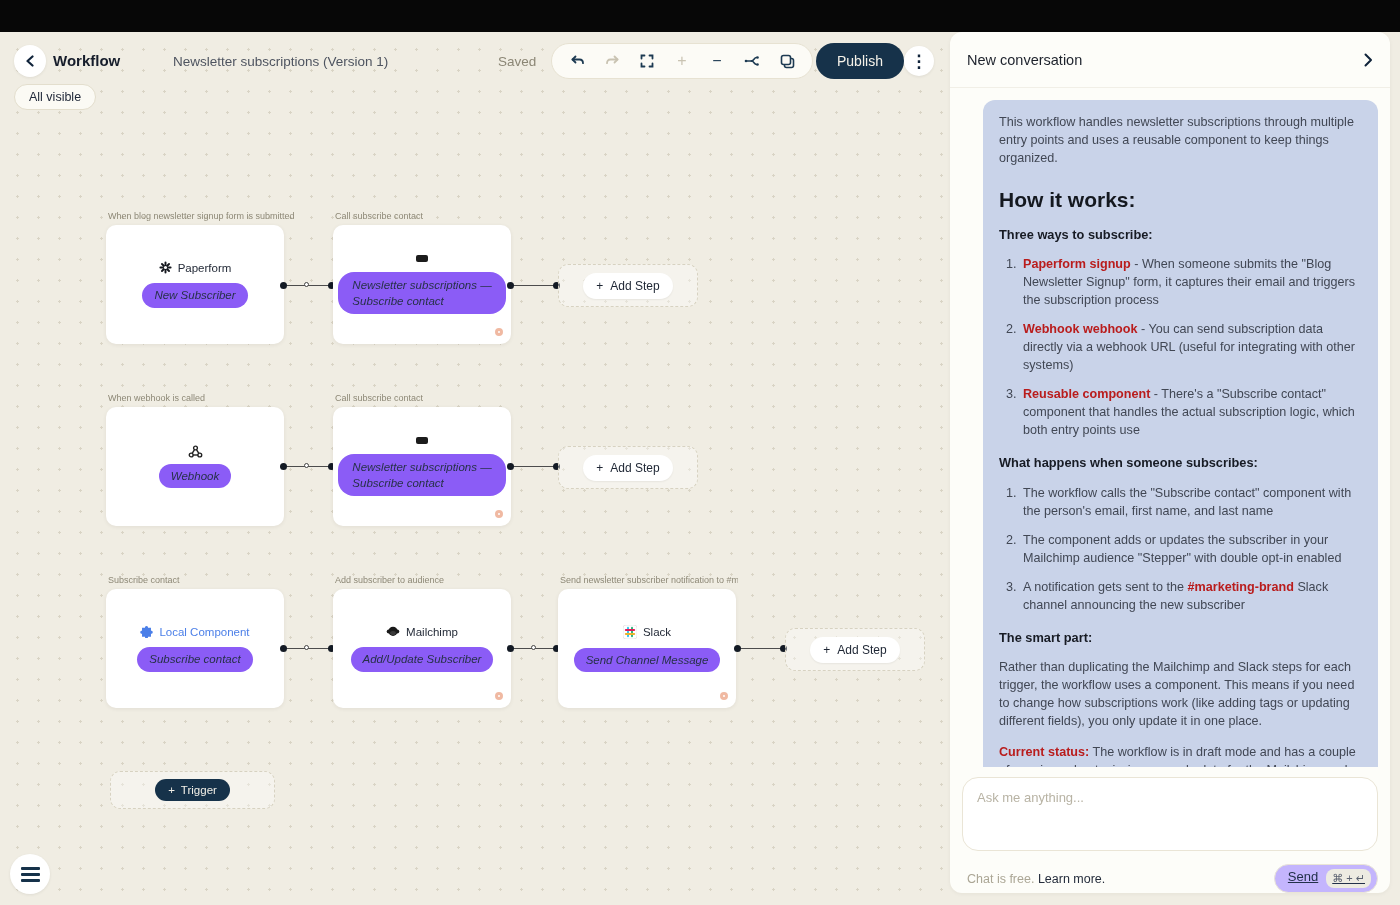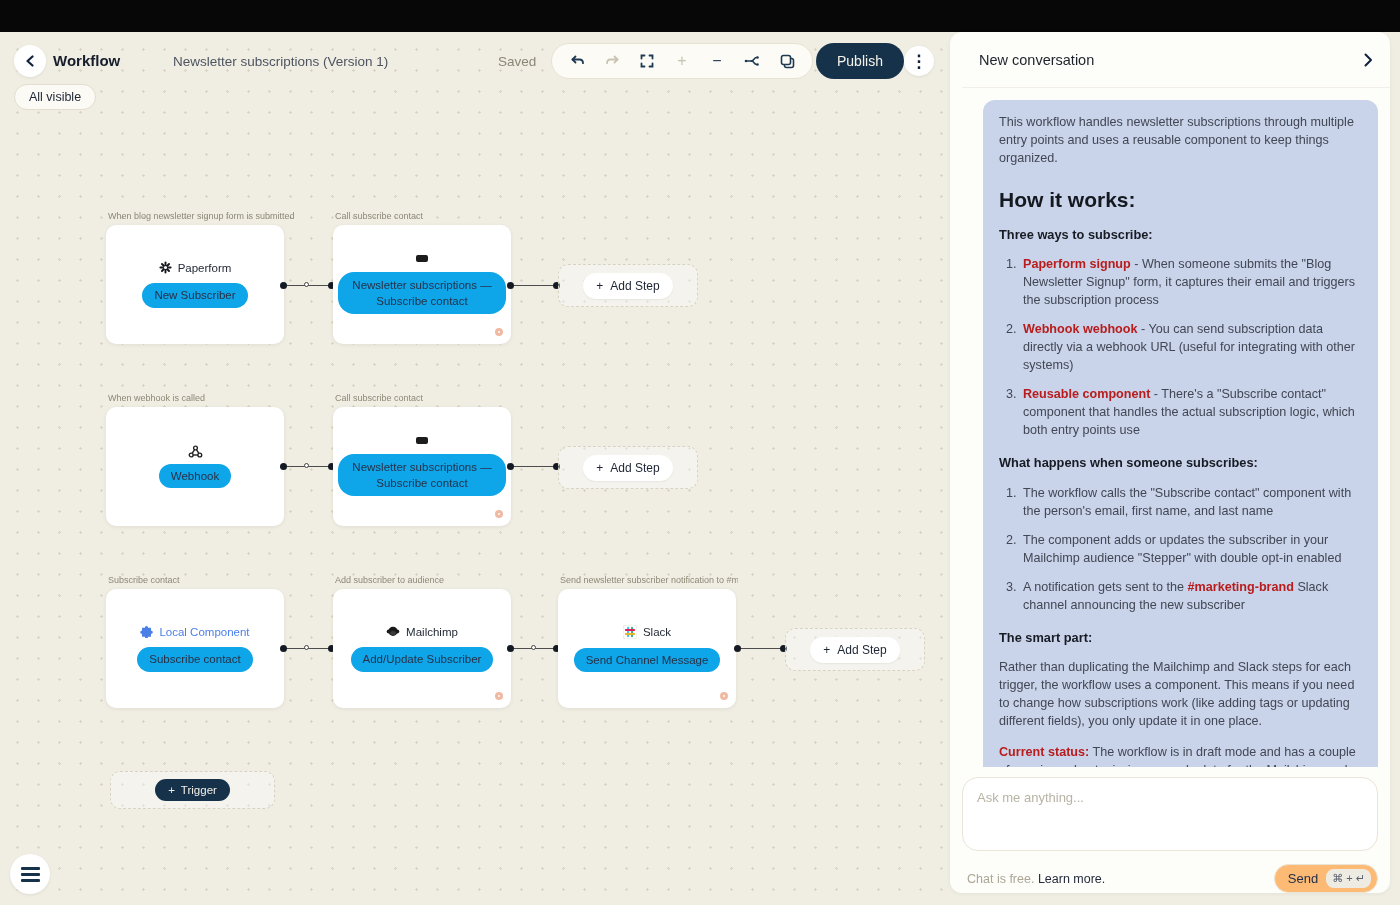--- a/index.html
+++ b/index.html
@@ -51,22 +51,22 @@
   .node-label { position:absolute; font-size:9px; color:#8d8876; white-space:nowrap; }
   .node-label.clip { width:178px; overflow:hidden; }
   .card {
     position:absolute; width:178px; height:119px; background:#fff; border-radius:10px;
     box-shadow:0 1px 4px rgba(40,35,20,.07);
     display:flex; flex-direction:column; align-items:center; justify-content:center; cursor:pointer;
   }
   .app-row { display:flex; align-items:center; gap:6px; font-size:11.5px; color:#242b38; margin-bottom:9px; }
   .app-row.blue { color:#4b7fe8;align-items:flex-end; }
   .pill {
-    background:#0ea5e9; border-radius:13px; padding:4px 12px;
-    font-size:11.5px; color:#273148; text-align:center; line-height:1.4;
+    background:#8b5cf6; border-radius:13px; padding:4px 12px;
+    font-size:11.5px; color:#273148; text-align:left; line-height:1.4;font-style:italic;
   }
   .pill.two-line { border-radius:16px; padding:5px 14px; }
   .mini-component { width:12px; height:7px; background:#1c1c1c; border-radius:2px; margin-bottom:10px; }
   .warning-ring {
     position:absolute; right:8px; bottom:8px; width:8px; height:8px;
     border:3.5px solid #f0b9a2; border-radius:50%; background:#fff;
   }
   .conn { position:absolute; height:0; border-top:1.5px solid #4c4c4c; }
   .dot  { position:absolute; width:7px; height:7px; background:#131a24; border-radius:50%; }
   .dot.mid { width:5px; height:5px; background:#fff; border:1.5px solid #454545; }
@@ -90,21 +90,21 @@
   }
   #hamburger { left:10px; top:854px; width:40px; height:40px; flex-direction:column; gap:3px; }
   .hline { width:19px; height:3px; background:#16324a; border-radius:1px; }
   
   .panel {
     position:absolute; left:950px; top:32px; width:440px; height:861px;
     background:#fdfdf9; border-radius:12px; display:flex; flex-direction:column;
     box-shadow:0 1px 4px rgba(40,35,20,.05);
   }
   .panel-header { height:56px; flex:0 0 56px; display:flex; align-items:center; justify-content:space-between;
-                  padding:12px 17px; border-bottom:1px solid #f1efe7;margin-left:12px; }
+                  padding:12px 17px; border-bottom:1px solid #f1efe7; }
   .panel-title { font-size:14.5px; color:#1d222c; }
   .messages { flex:1; overflow:hidden; padding:12px 12px 0 12px; }
   .msg {
     margin-left:21px; background:#c9d3e9; border-radius:12px; padding:13px 16px 3px;
     font-size:12.6px; line-height:1.43; color:#414754;
   }
   .msg p { margin:0 0 13px; }
   .msg h3 { font-size:21px; color:#14181f; margin:18px 0 11px; }
   .msg .sub { font-weight:700; color:#171b24; font-size:12.8px; margin:0 0 11px; }
   .msg ol { margin:0 0 15px; padding-left:21px; }
@@ -113,22 +113,22 @@
   .input-area { padding:10px 12px 0; flex:0 0 auto; }
   .chat-input {
     width:100%; height:74px; border:1px solid #eae5d6; border-radius:16px; background:#fff;
     resize:none; padding:12px 14px; font-size:13px; font-family:inherit; color:#333; outline:none; display:block;
   }
   .chat-input::placeholder { color:#b8b3a4; }
   .panel-footer { display:flex; align-items:center; justify-content:space-between; padding:13px 12px 0 17px; }
   .free-text { font-size:12.5px; color:#aba695; }
   .learn-more { color:#252d3c; cursor:pointer; }
   .send-btn {
-    display:flex; align-items:center; gap:8px; border:1px solid #eae5d6; background:#fdba74;
-    border-radius:15px; padding:4px 6px 4px 13px; font-size:13px; color:#223049; font-family:inherit; cursor:pointer;
+    display:flex; gap:8px; border:1px solid #eae5d6; background:#c4b5fd;
+    border-radius:15px; padding:4px 6px 4px 13px; font-size:13px; color:#223049; font-family:inherit; cursor:pointer;text-decoration:underline;
   }
   .kbd { background:#edebe2; border-radius:8px; padding:3px 6px; font-size:11px; color:#5a6170; }
   svg { display:block; }
 </style>
 </head>
 <body>
 
 <div class="topbar"></div>
 <div class="canvas-bg"></div>
 

